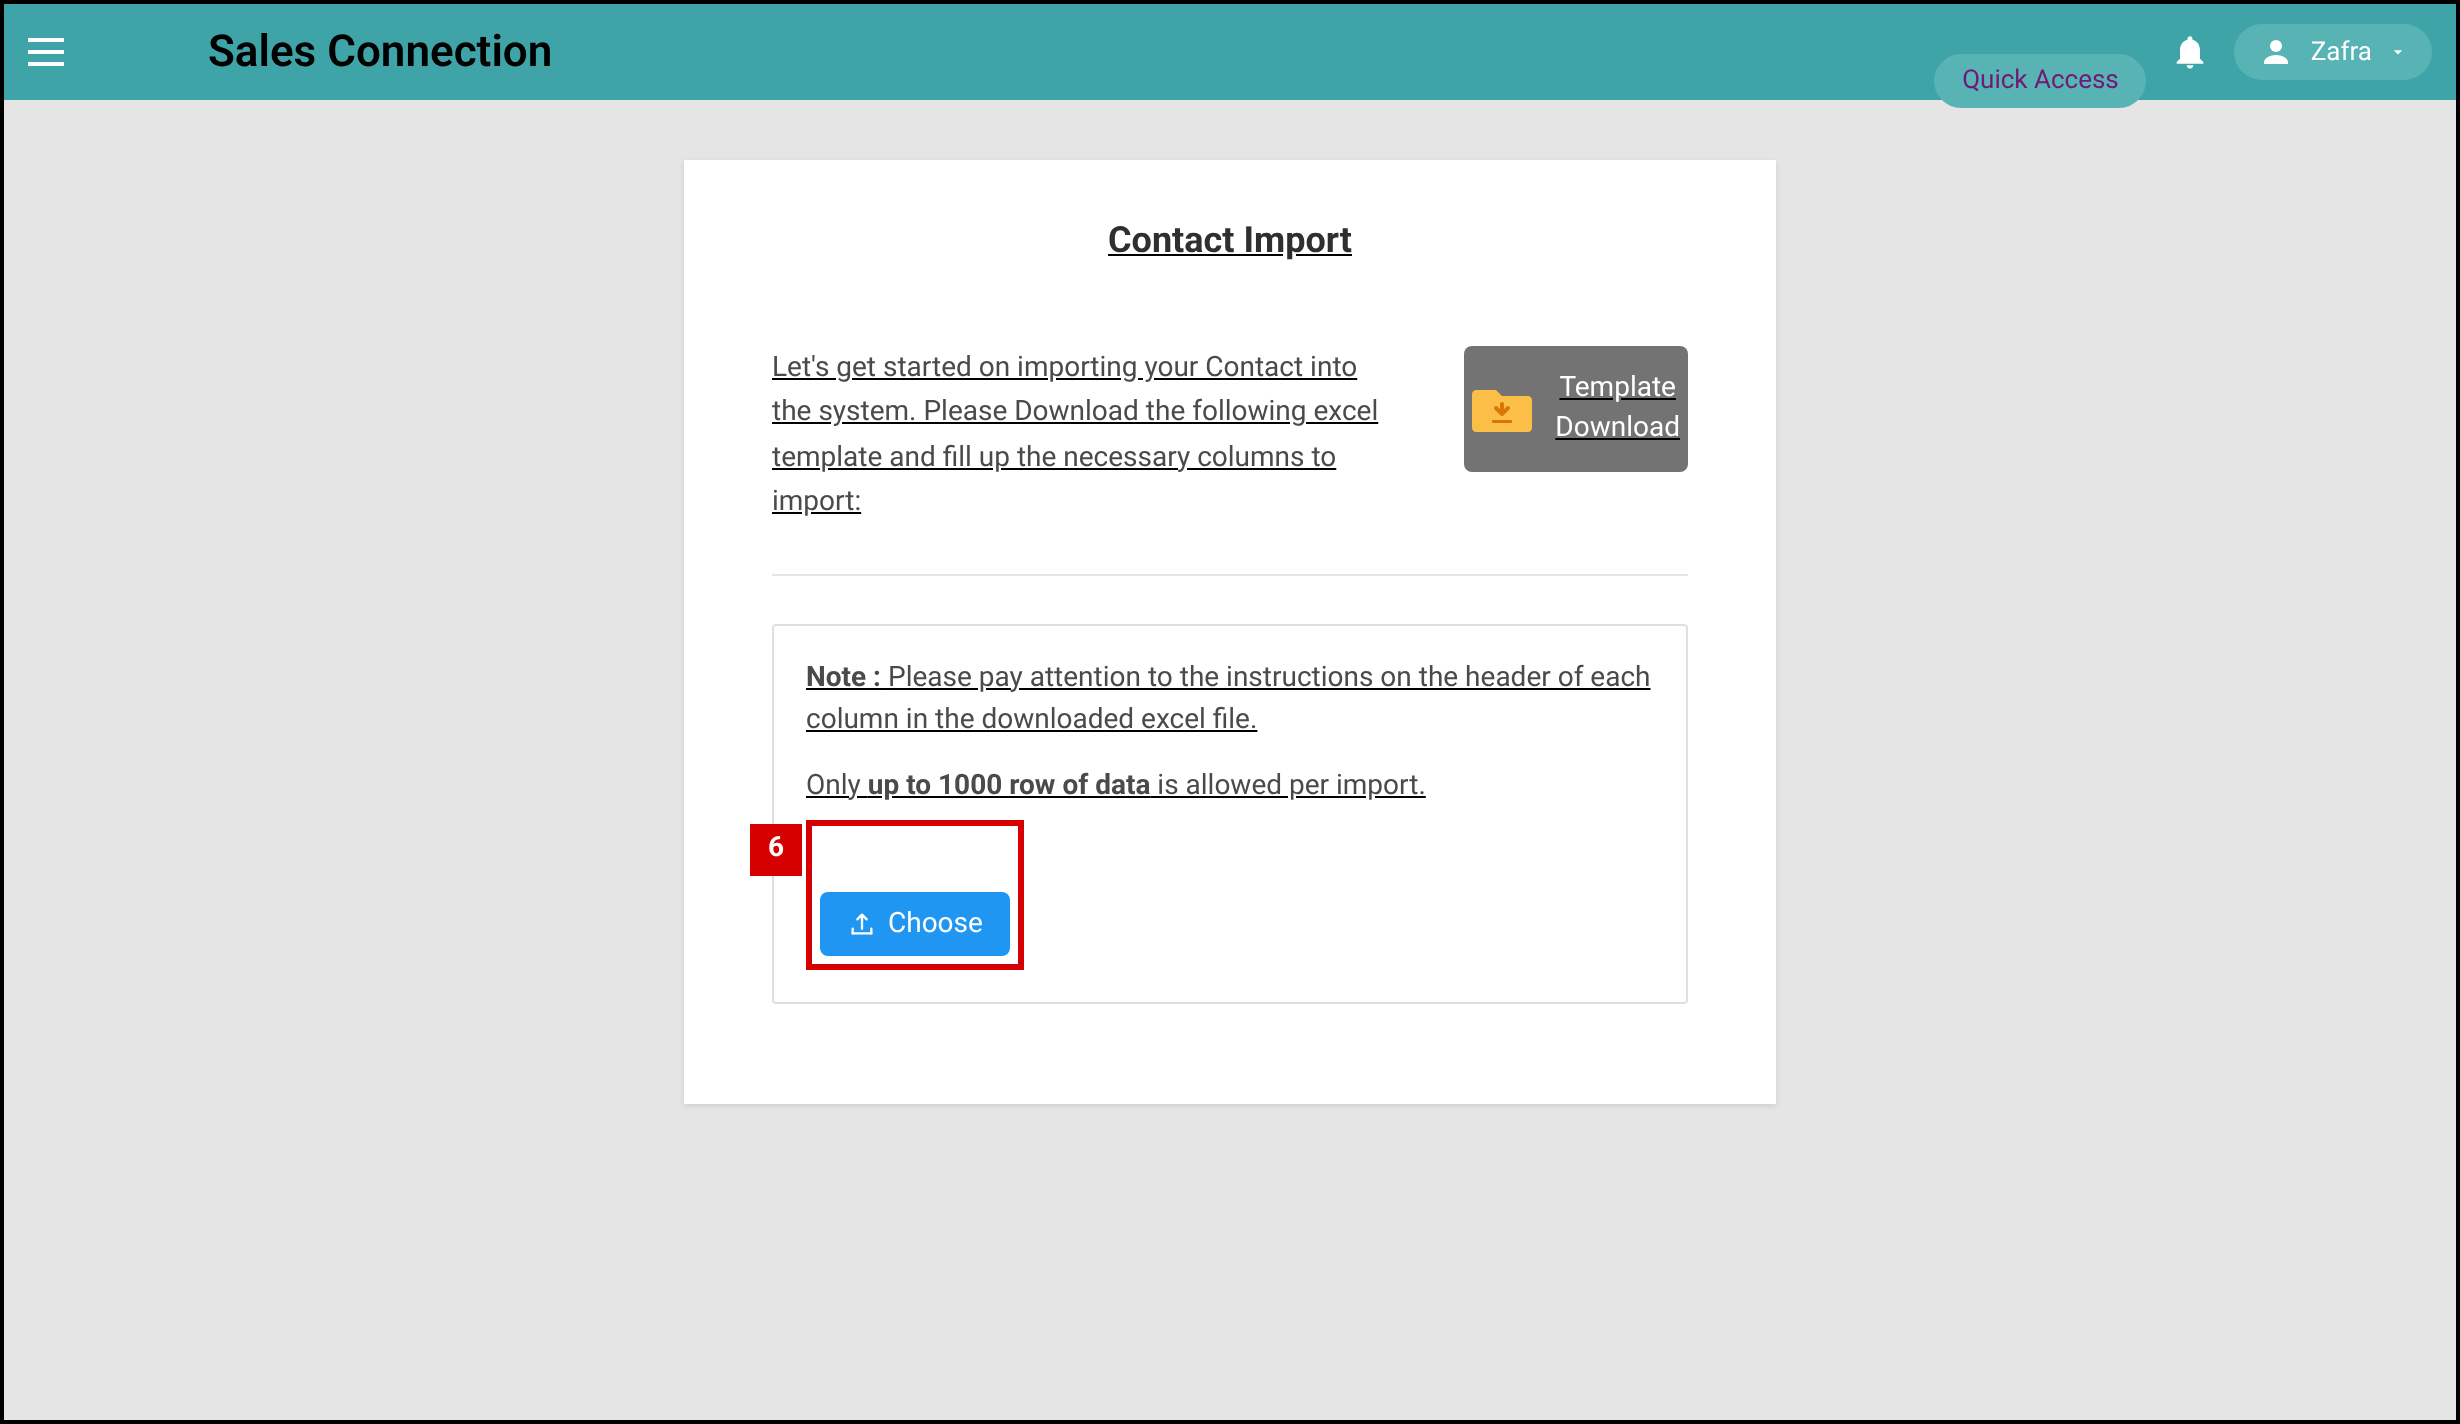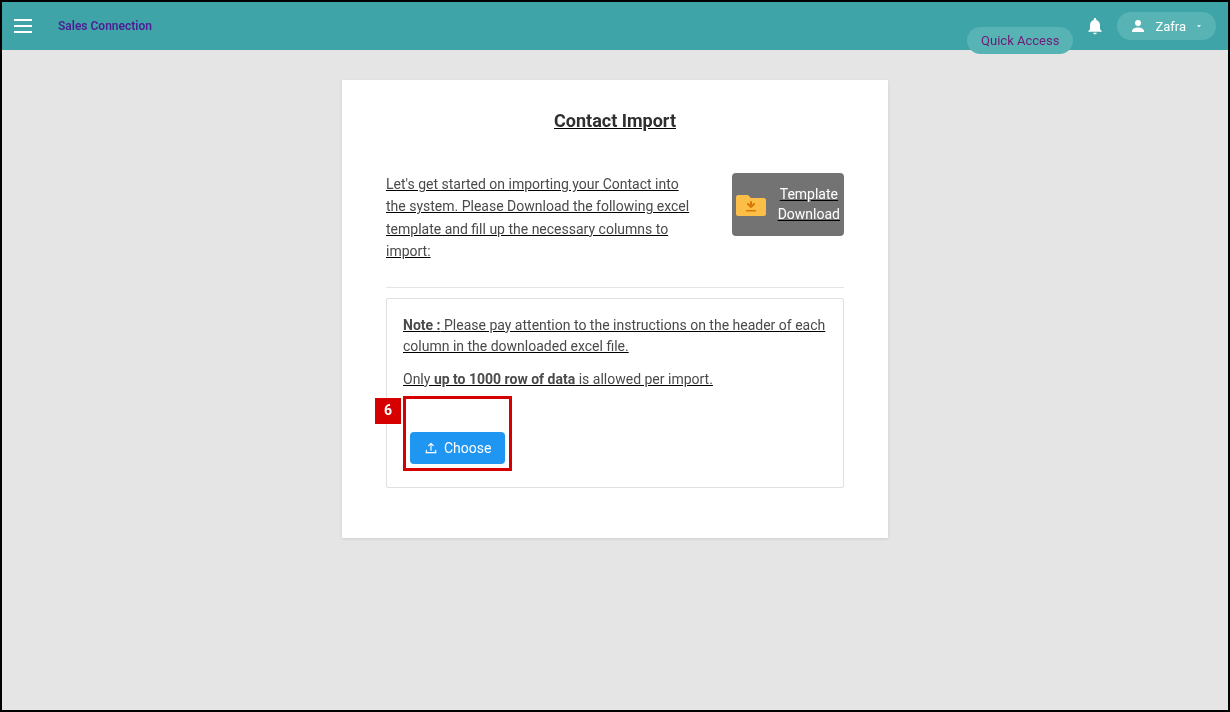--- a/index.html
+++ b/index.html
@@ -2,34 +2,34 @@
 <html><head>
   <meta charset="utf-8">
   <style>
     * { margin: 0; padding: 0; box-sizing: border-box; font-family: 'Roboto', 'Segoe UI', Arial, sans-serif; }
     body { background: #e5e5e5; width: 1230px; height: 712px; overflow: hidden; border: 2px solid #000; }
     
     .header { background: #3fa4a7; height: 48px; display: flex; align-items: center; padding: 0 12px; justify-content: space-between; }
     .header-left { display: flex; align-items: center; gap: 20px; }
     .menu-icon { width: 24px; height: 24px; cursor: pointer; display: flex; flex-direction: column; justify-content: center; gap: 4px; }
     .menu-icon span { display: block; height: 2px; background: #fff; width: 18px; }
-    .app-title { color: #4c1d95; font-weight: 600; font-size: 12px; }
+    .app-title { color: #000000; font-weight: 600; font-size: 22px; margin-left: 46px; }
     .header-right { display: flex; align-items: center; gap: 12px; }
     .quick-access { background: #58b3b5; color: #701a75; padding: 6px 14px; border-radius: 14px; font-size: 13px; cursor: pointer; border: none; margin-top: 28px; }
     .bell-icon { width: 20px; height: 20px; cursor: pointer; position: relative; }
     .bell-icon svg { fill: #fff; }
     .user-pill { background: #58b3b5; color: #fff; padding: 5px 12px; border-radius: 14px; font-size: 13px; cursor: pointer; display: flex; align-items: center; gap: 8px; }
     .user-avatar { width: 18px; height: 18px; }
     .chevron { width: 10px; height: 10px; }
     
     .main { display: flex; justify-content: center; padding-top: 30px; }
     .card { background: #fff; width: 546px; padding: 30px 44px 50px; box-shadow: 0 1px 3px rgba(0,0,0,0.1); text-decoration: underline; }
     .card-title { text-align: center; font-size: 18px; font-weight: 700; color: #2f2f2f; margin-bottom: 42px; }
     
-    .intro-row { display: flex; gap: 30px; align-items: flex-start; padding-bottom: 24px; border-bottom: 1px solid #e5e5e5; margin-bottom: 10px; }
+    .intro-row { display: flex; gap: 30px; align-items: flex-start; padding-bottom: 24px; border-bottom: 1px solid #e5e5e5; margin-bottom: 24px; }
     .intro-text { flex: 1; color: #4a4a4a; font-size: 14px; line-height: 1.6; }
     .template-btn { background: #737373; color: #fff; border: none; padding: 12px 4px; border-radius: 4px; cursor: pointer; display: flex; align-items: center; gap: 12px; font-size: 14px; }
     .folder-icon { width: 30px; height: 26px; flex-shrink: 0; }
     .template-text { text-align: center; line-height: 1.4; }
     
     .note-box { border: 1px solid #e0e0e0; border-radius: 2px; padding: 16px; font-size: 14px; color: #4a4a4a; line-height: 1.5; }
     .note-box p:first-child { margin-bottom: 12px; }
     .note-label { font-weight: 700; }
     .bold-text { font-weight: 700; }
     

